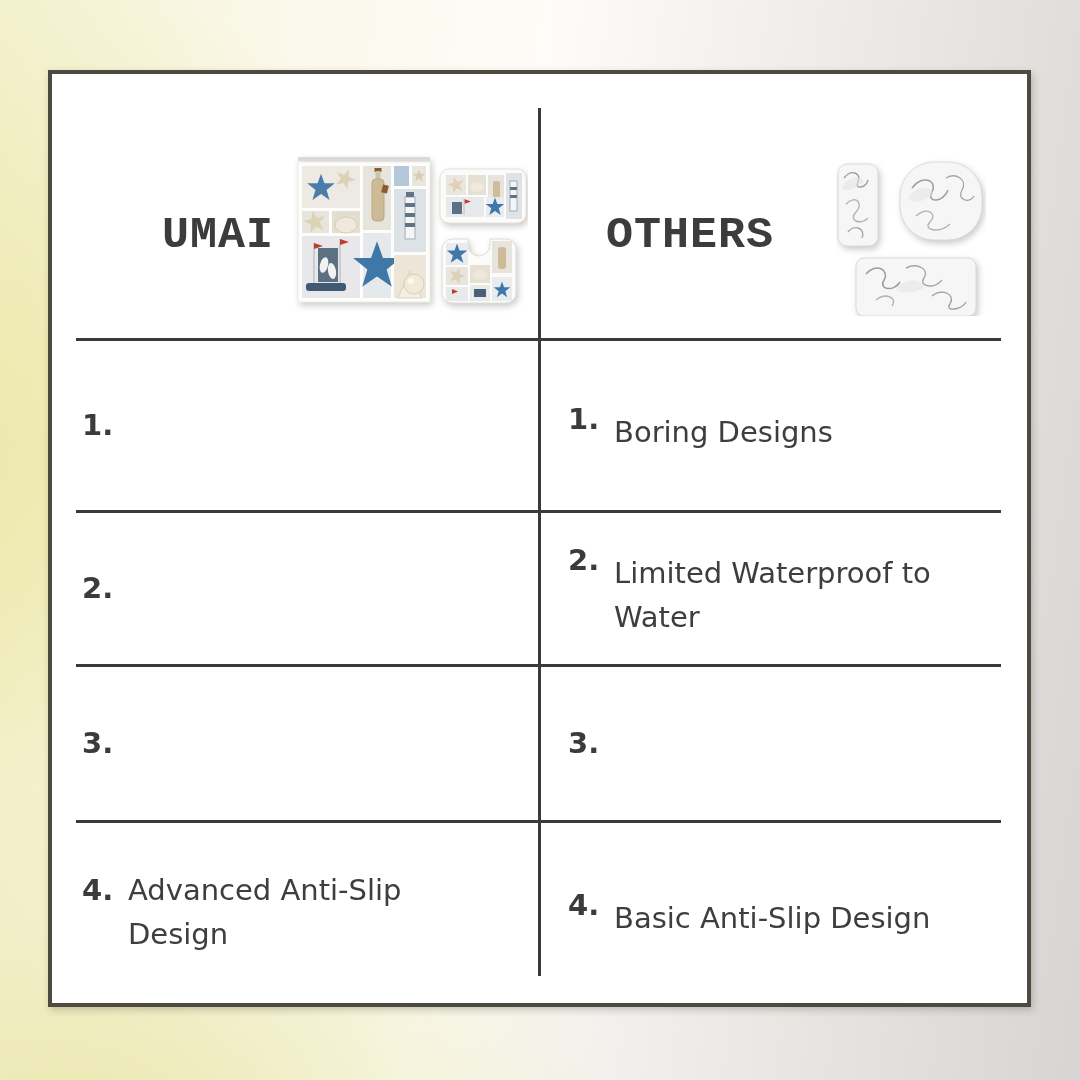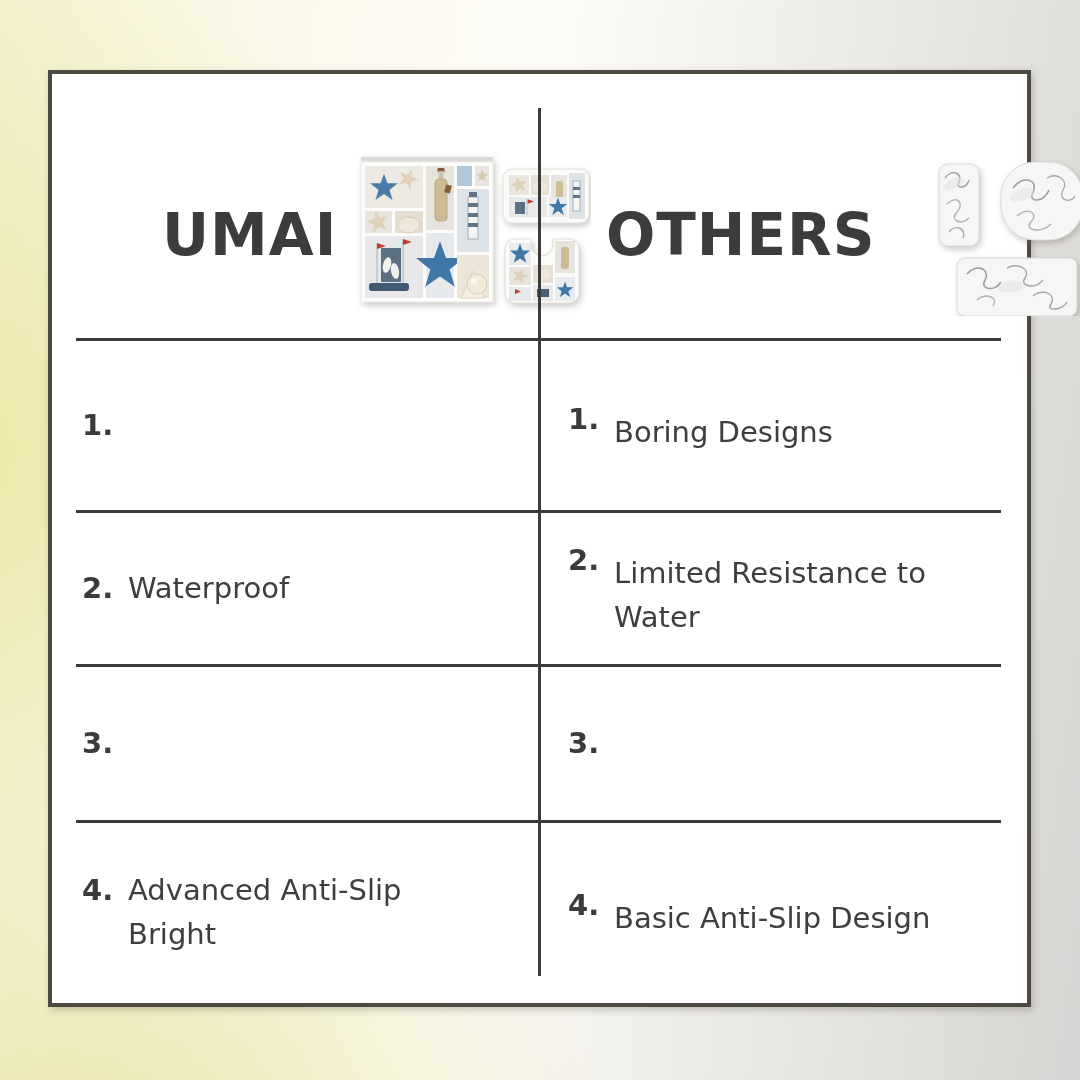--- a/index.html
+++ b/index.html
@@ -30,22 +30,23 @@
   .hline{
     position:absolute; left:24px; right:26px; height:3px; background:#3a3a3a;
   }
   .hl1{top:264px}.hl2{top:436px}.hl3{top:590px}.hl4{top:746px}
   .hcell{
     display:flex; align-items:center; padding-top:56px; box-sizing:border-box;
   }
   .hcell-left{padding-left:110px;}
   .hcell-right{padding-left:66px;}
   .brand-title{
-    font-size:58px; font-weight:bold; letter-spacing:1px; color:#3c3c3c;
+    font-size:45px; font-weight:bold; letter-spacing:1px; color:#3c3c3c;
     flex-shrink:0;
+    font-family:Liberation Mono, monospace;
   }
   .hcell-left .brand-title{margin-right:16px;}
   .hcell-right .brand-title{margin-right:62px;}
   .cell{
     display:flex; align-items:center; box-sizing:border-box;
   }
   .cell-left{padding-left:30px;}
   .cell-right{padding-left:28px;}
   .item{display:flex; align-items:flex-start;}
   .item-num{
@@ -198,45 +199,44 @@
     <div class="cell cell-right">
       <div class="item">
         <span class="item-num">1.</span>
         <span class="item-text">Boring Designs</span>
       </div>
     </div>
 
     <div class="cell cell-left">
       <div class="item">
         <span class="item-num">2.</span>
-        <span class="item-text">Waterproof</span>
       </div>
     </div>
     <div class="cell cell-right">
       <div class="item">
         <span class="item-num">2.</span>
-        <span class="item-text">Limited Resistance to Water</span>
+        <span class="item-text">Limited Waterproof to Water</span>
       </div>
     </div>
 
     <div class="cell cell-left">
       <div class="item">
         <span class="item-num">3.</span>
       </div>
     </div>
     <div class="cell cell-right">
       <div class="item">
         <span class="item-num">3.</span>
       </div>
     </div>
 
     <div class="cell cell-left">
       <div class="item">
         <span class="item-num">4.</span>
-        <span class="item-text">Advanced Anti-Slip Bright</span>
+        <span class="item-text">Advanced Anti-Slip Design</span>
       </div>
     </div>
     <div class="cell cell-right">
       <div class="item">
         <span class="item-num">4.</span>
         <span class="item-text">Basic Anti-Slip Design</span>
       </div>
     </div>
 
     <div class="vline"></div>

